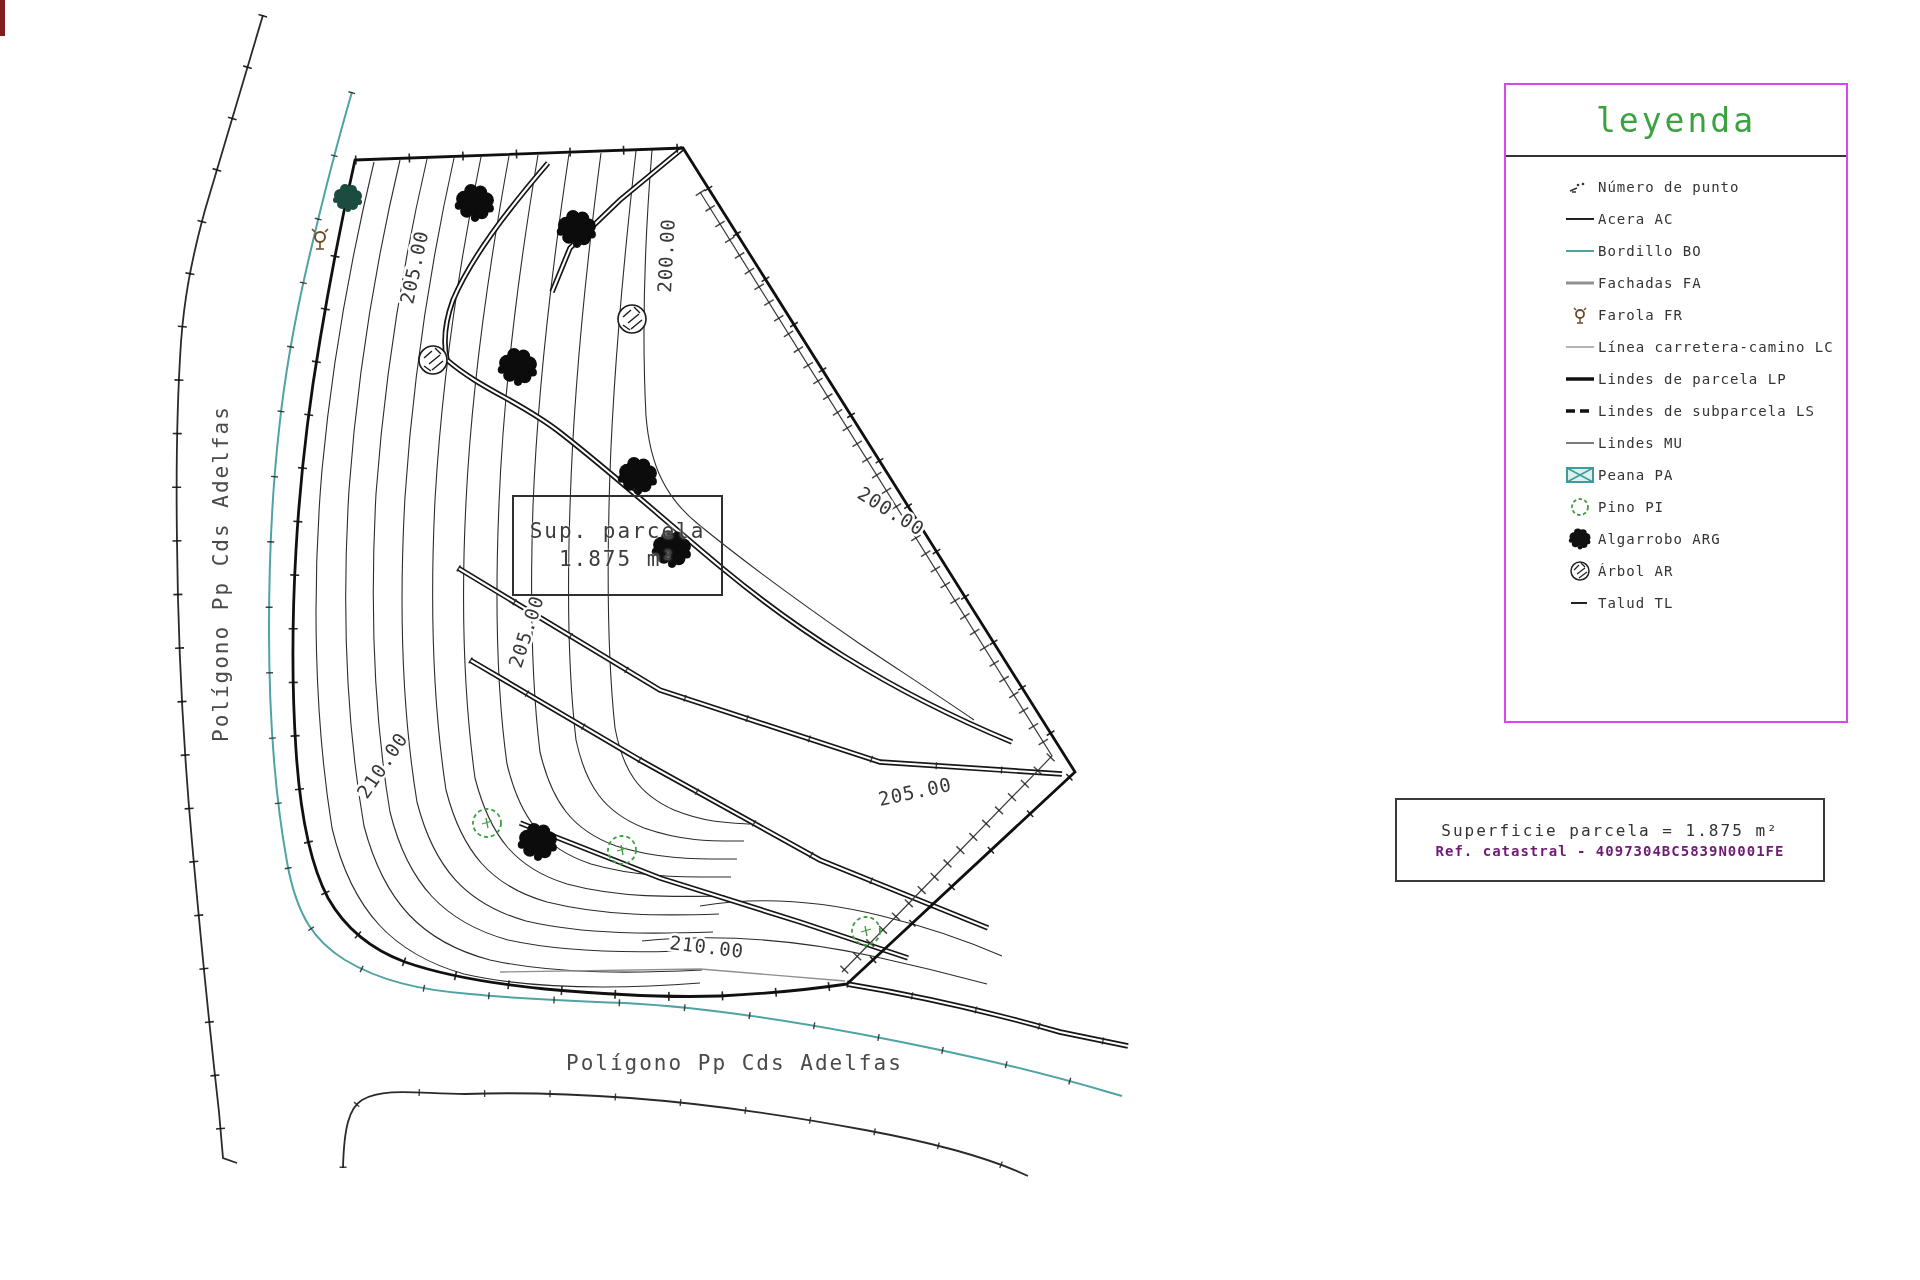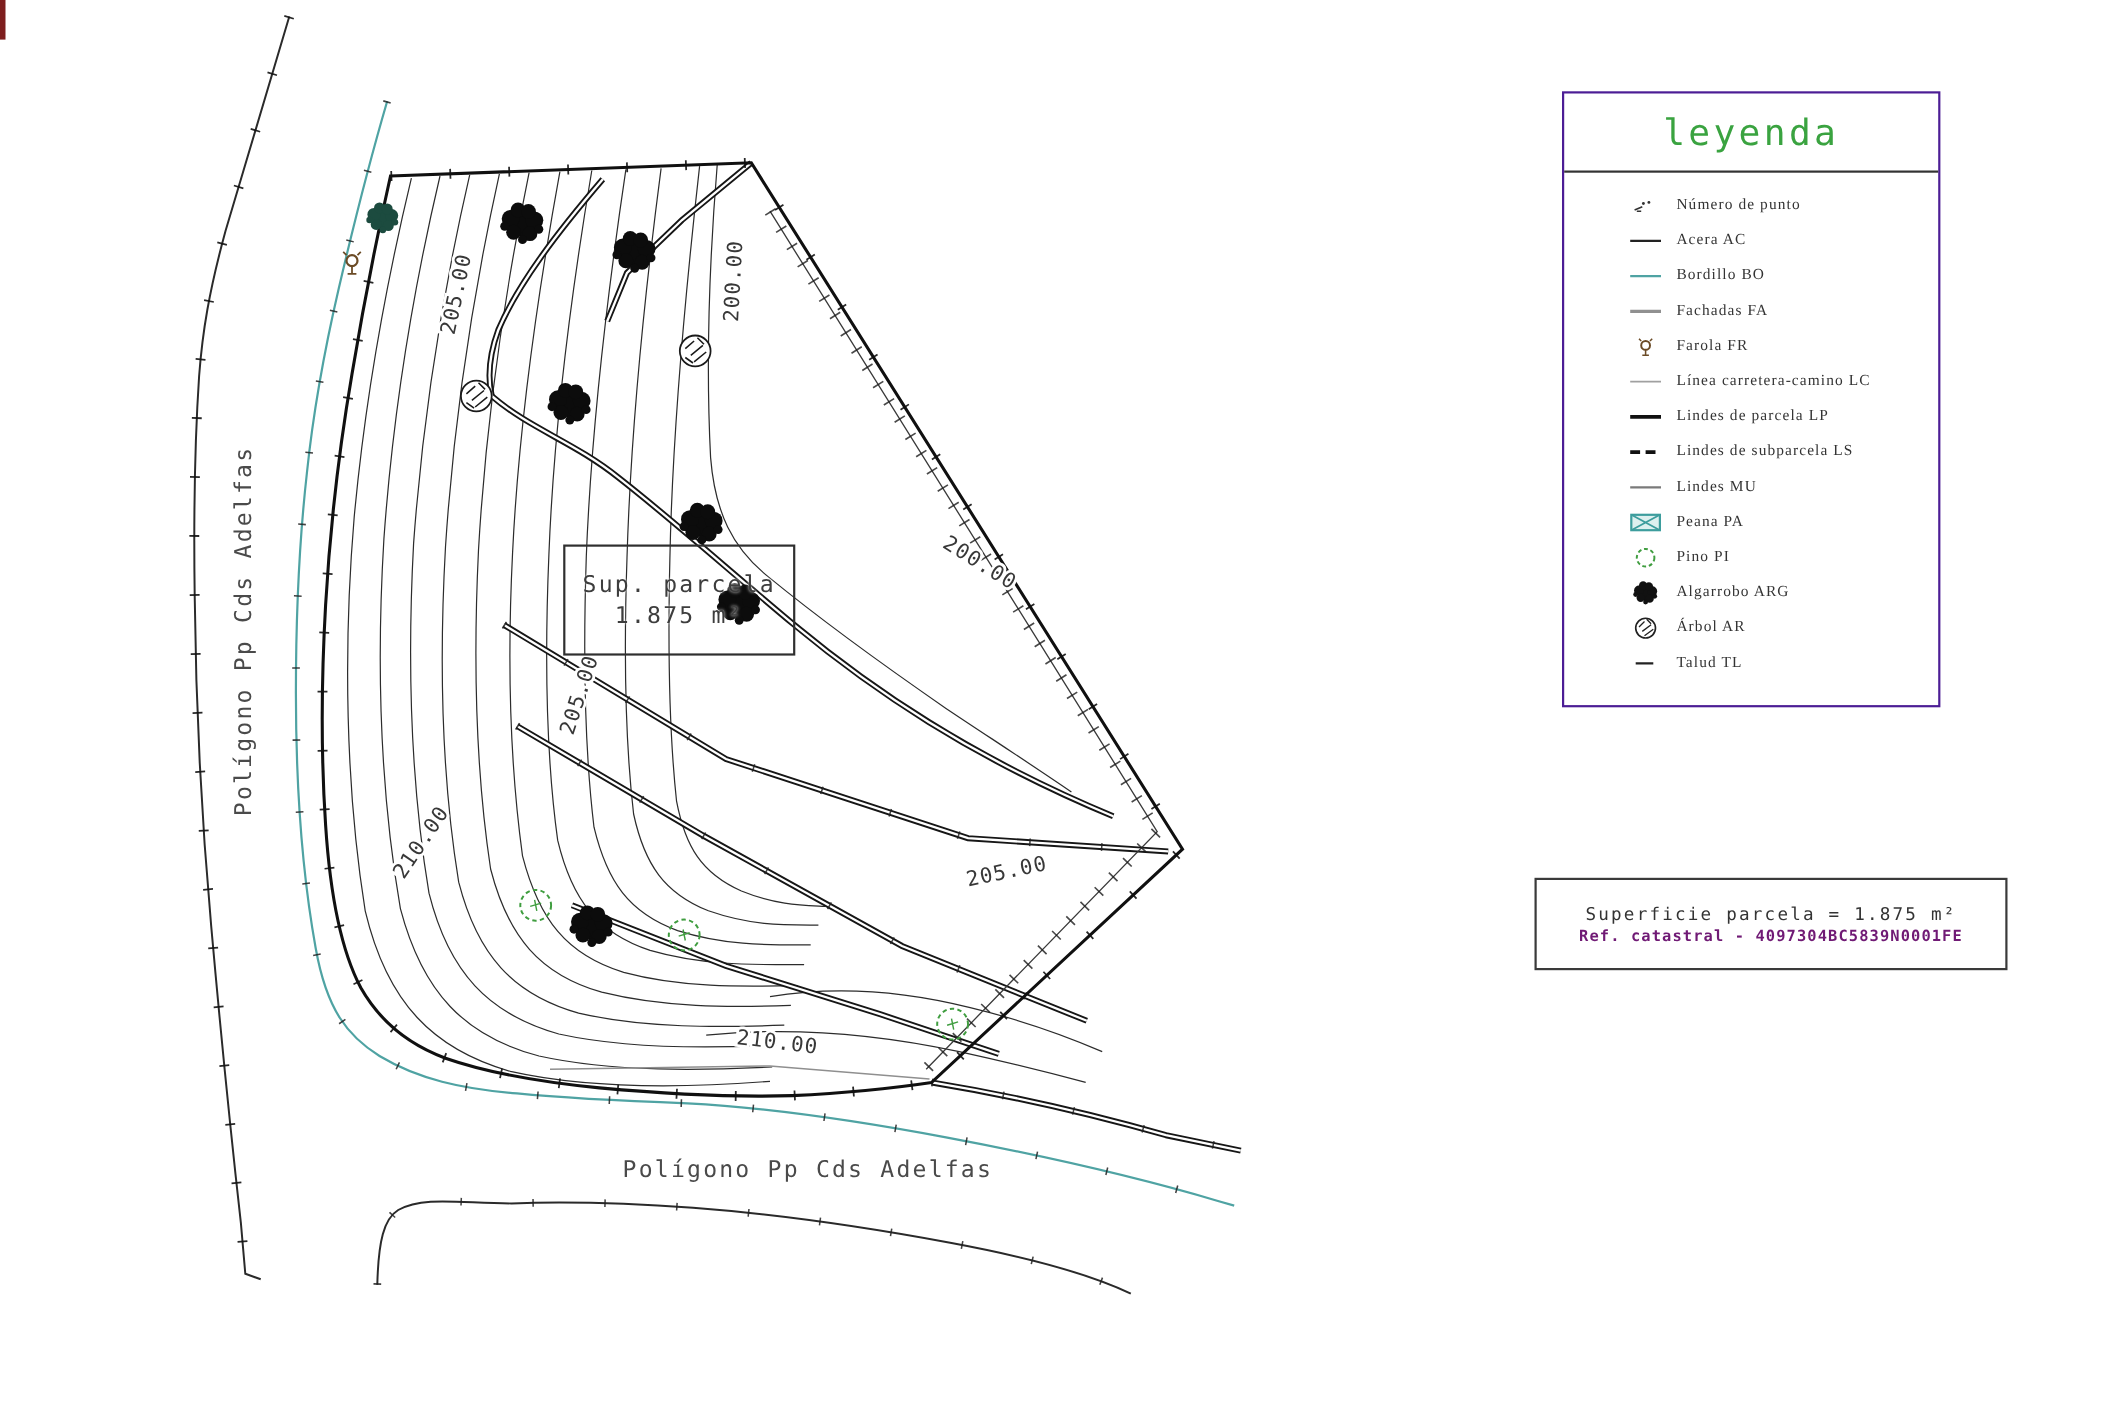--- a/index.html
+++ b/index.html
@@ -27,26 +27,26 @@
 
   
   .parcel-box{position:absolute;left:512px;top:495px;width:211px;height:101px;
               border:2px solid #2f2f2f;box-sizing:border-box;background:transparent;
               display:flex;flex-direction:column;justify-content:center;align-items:center;
               gap:2px;}
   .parcel-box .l1,.parcel-box .l2{font-size:21px;letter-spacing:2px;color:#3d3d3d;line-height:1.2;
               text-shadow:0 0 3px #fff;}
 
   
-  .legend{position:absolute;left:1420px;top:83px;width:344px;height:560px;background:#fff;
-          border:2px solid #4c1d95;box-sizing:border-box;}
+  .legend{position:absolute;left:1504px;top:83px;width:344px;height:640px;background:#fff;
+          border:2px solid #d946ef;box-sizing:border-box;}
   .legend-title{height:70px;border-bottom:2px solid #333;display:flex;align-items:center;
           justify-content:center;font-size:33px;letter-spacing:3px;color:#3aa340;}
   .legend-items{padding:14px 6px 0 56px;}
-  .legend-row{display:flex;align-items:center;height:32px;gap:10px;font-family:Liberation Serif, serif;}
+  .legend-row{display:flex;align-items:center;height:32px;}
   .legend-row.gap-top{}
   .legend-sym{width:36px;height:22px;flex:0 0 36px;display:flex;align-items:center;justify-content:center;}
   .legend-sym svg{position:static;}
   .legend-lbl{font-size:14px;color:#333;letter-spacing:1px;white-space:nowrap;}
 
   
   .info-box{position:absolute;left:1395px;top:798px;width:430px;height:84px;background:#fff;
           border:2px solid #3a3a3a;box-sizing:border-box;display:flex;flex-direction:column;
           justify-content:center;align-items:center;gap:3px;}
   .info-box .surface{font-size:16px;letter-spacing:2px;color:#333;}

